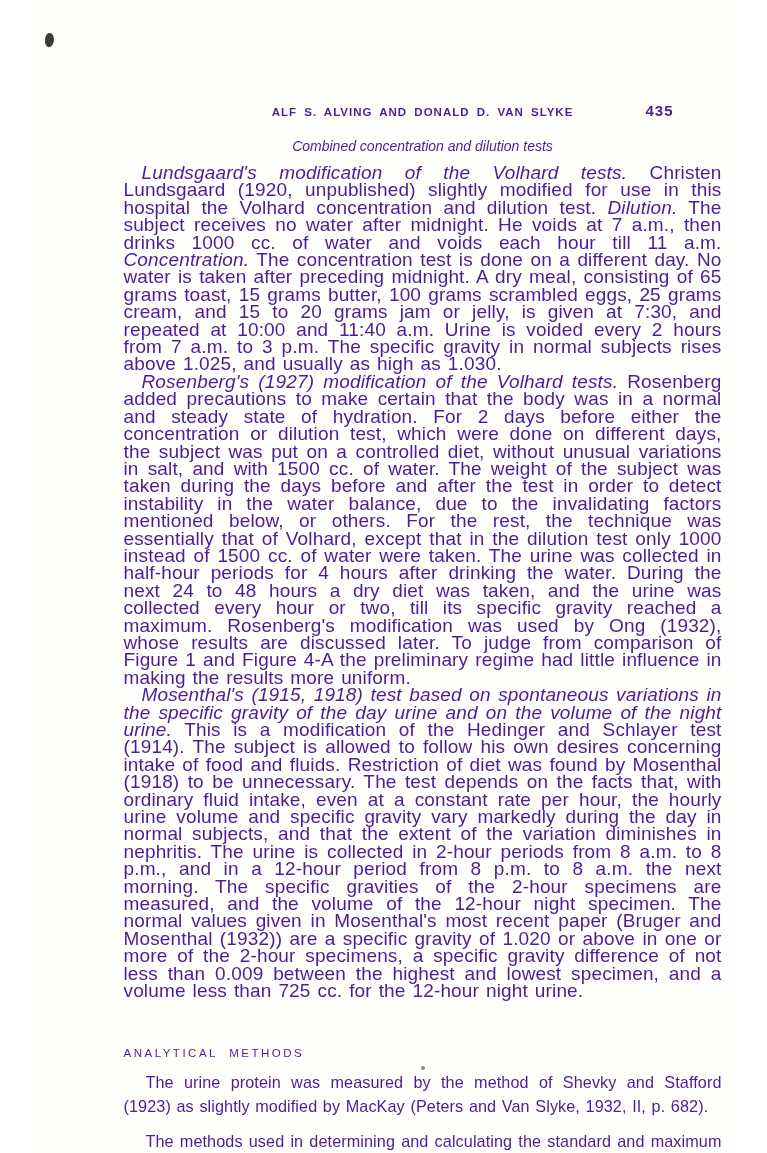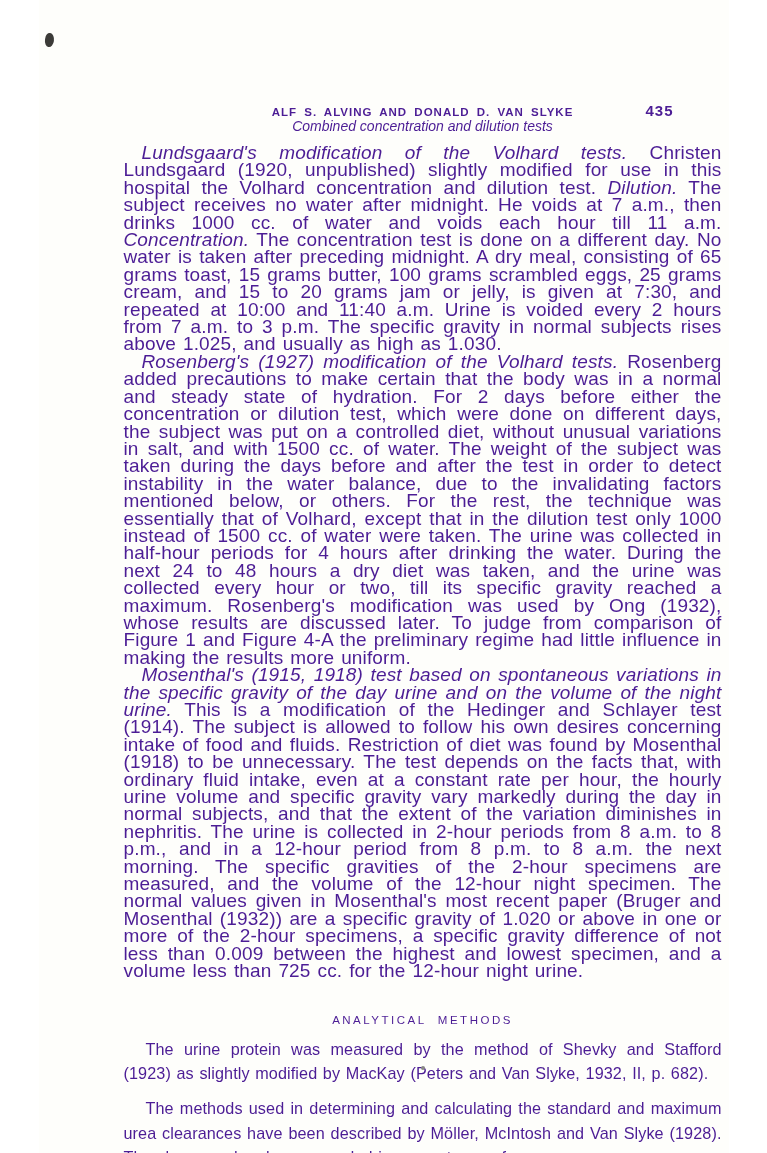--- a/index.html
+++ b/index.html
@@ -35,37 +35,37 @@
     right:48px;
     top:-4px;
     font-size:15px;
     font-weight:bold;
     letter-spacing:1px;
   }
   .section-title {
     text-align:center;
     font-style:italic;
     font-size:14px;
+    margin-top:20px;
     margin-bottom:10px;
   }
   .body-para {
     font-size:19px;
     line-height:17.4px;
     text-align:justify;
     text-indent:18px;
     letter-spacing:0.15px;
     word-spacing:1.5px;
   }
   .body-para .it { font-style:italic; }
   .methods-heading {
-    text-align:center;
     font-size:11.5px;
     letter-spacing:2.5px;
     word-spacing:6px;
-    margin-top:34px;
+    margin-top:47px;
   }
   .methods-para {
     font-size:16.2px;
     line-height:24.4px;
     text-align:justify;
     text-indent:22px;
     letter-spacing:0.1px;
     word-spacing:1px;
   }
   .methods-para:first-of-type { margin-top:11px; }

